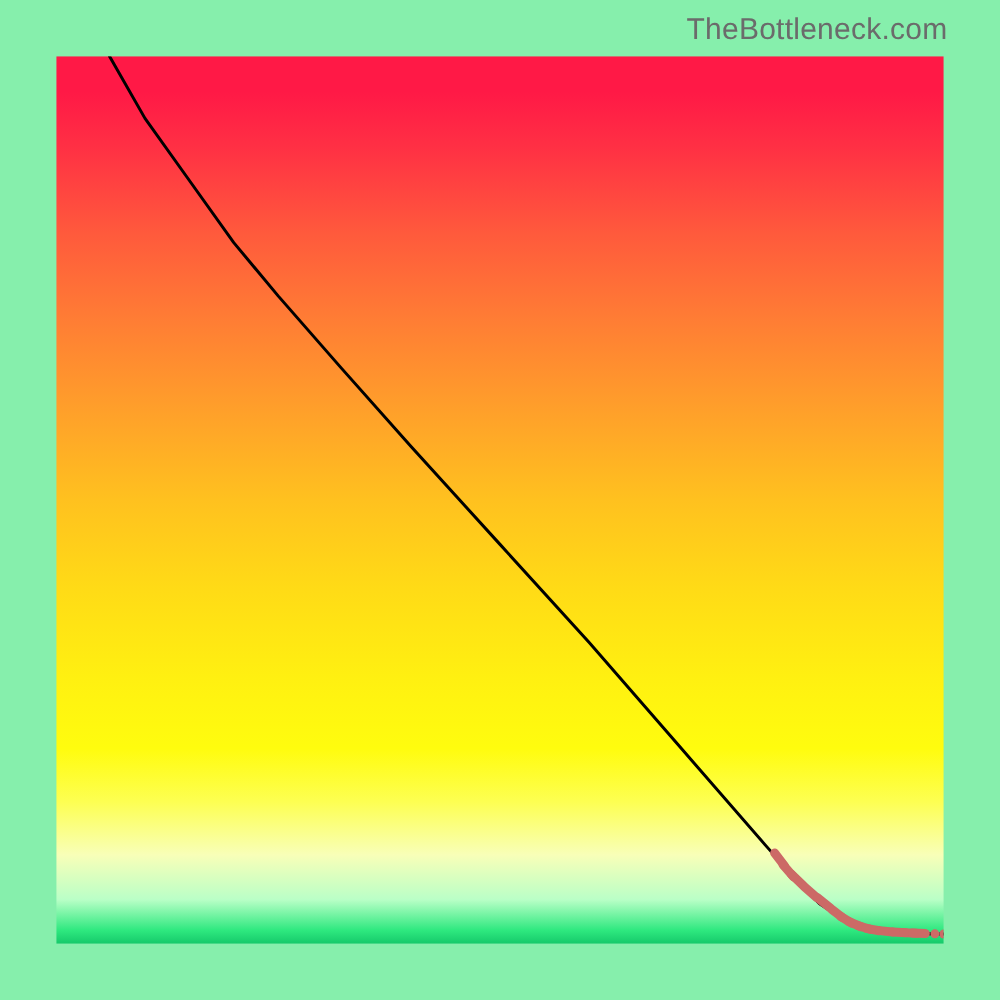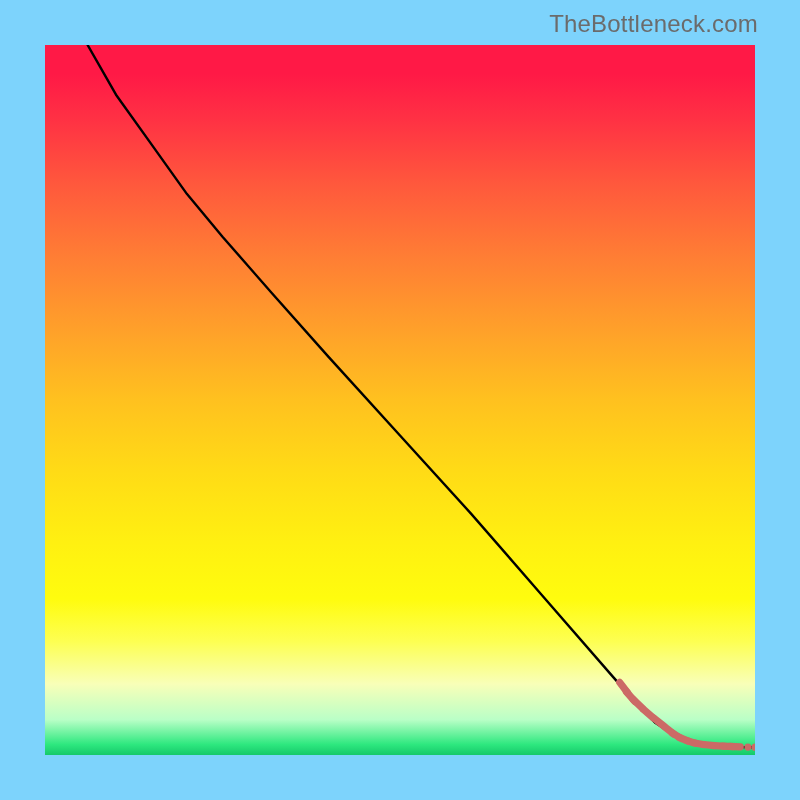--- a/index.html
+++ b/index.html
@@ -8,21 +8,21 @@
     width: 800px;
     height: 800px;
     background: #000;
     overflow: hidden;
     font-family: Arial, Helvetica, sans-serif;
   }
   .frame {
     position: relative;
     width: 800px;
     height: 800px;
-    background: #7dd3fc;
+    background: #86efac;
   }
   .plot {
     position: absolute;
     left: 45px;
     top: 45px;
     width: 710px;
     height: 710px;
     overflow: hidden;
   }
   .gradient {

